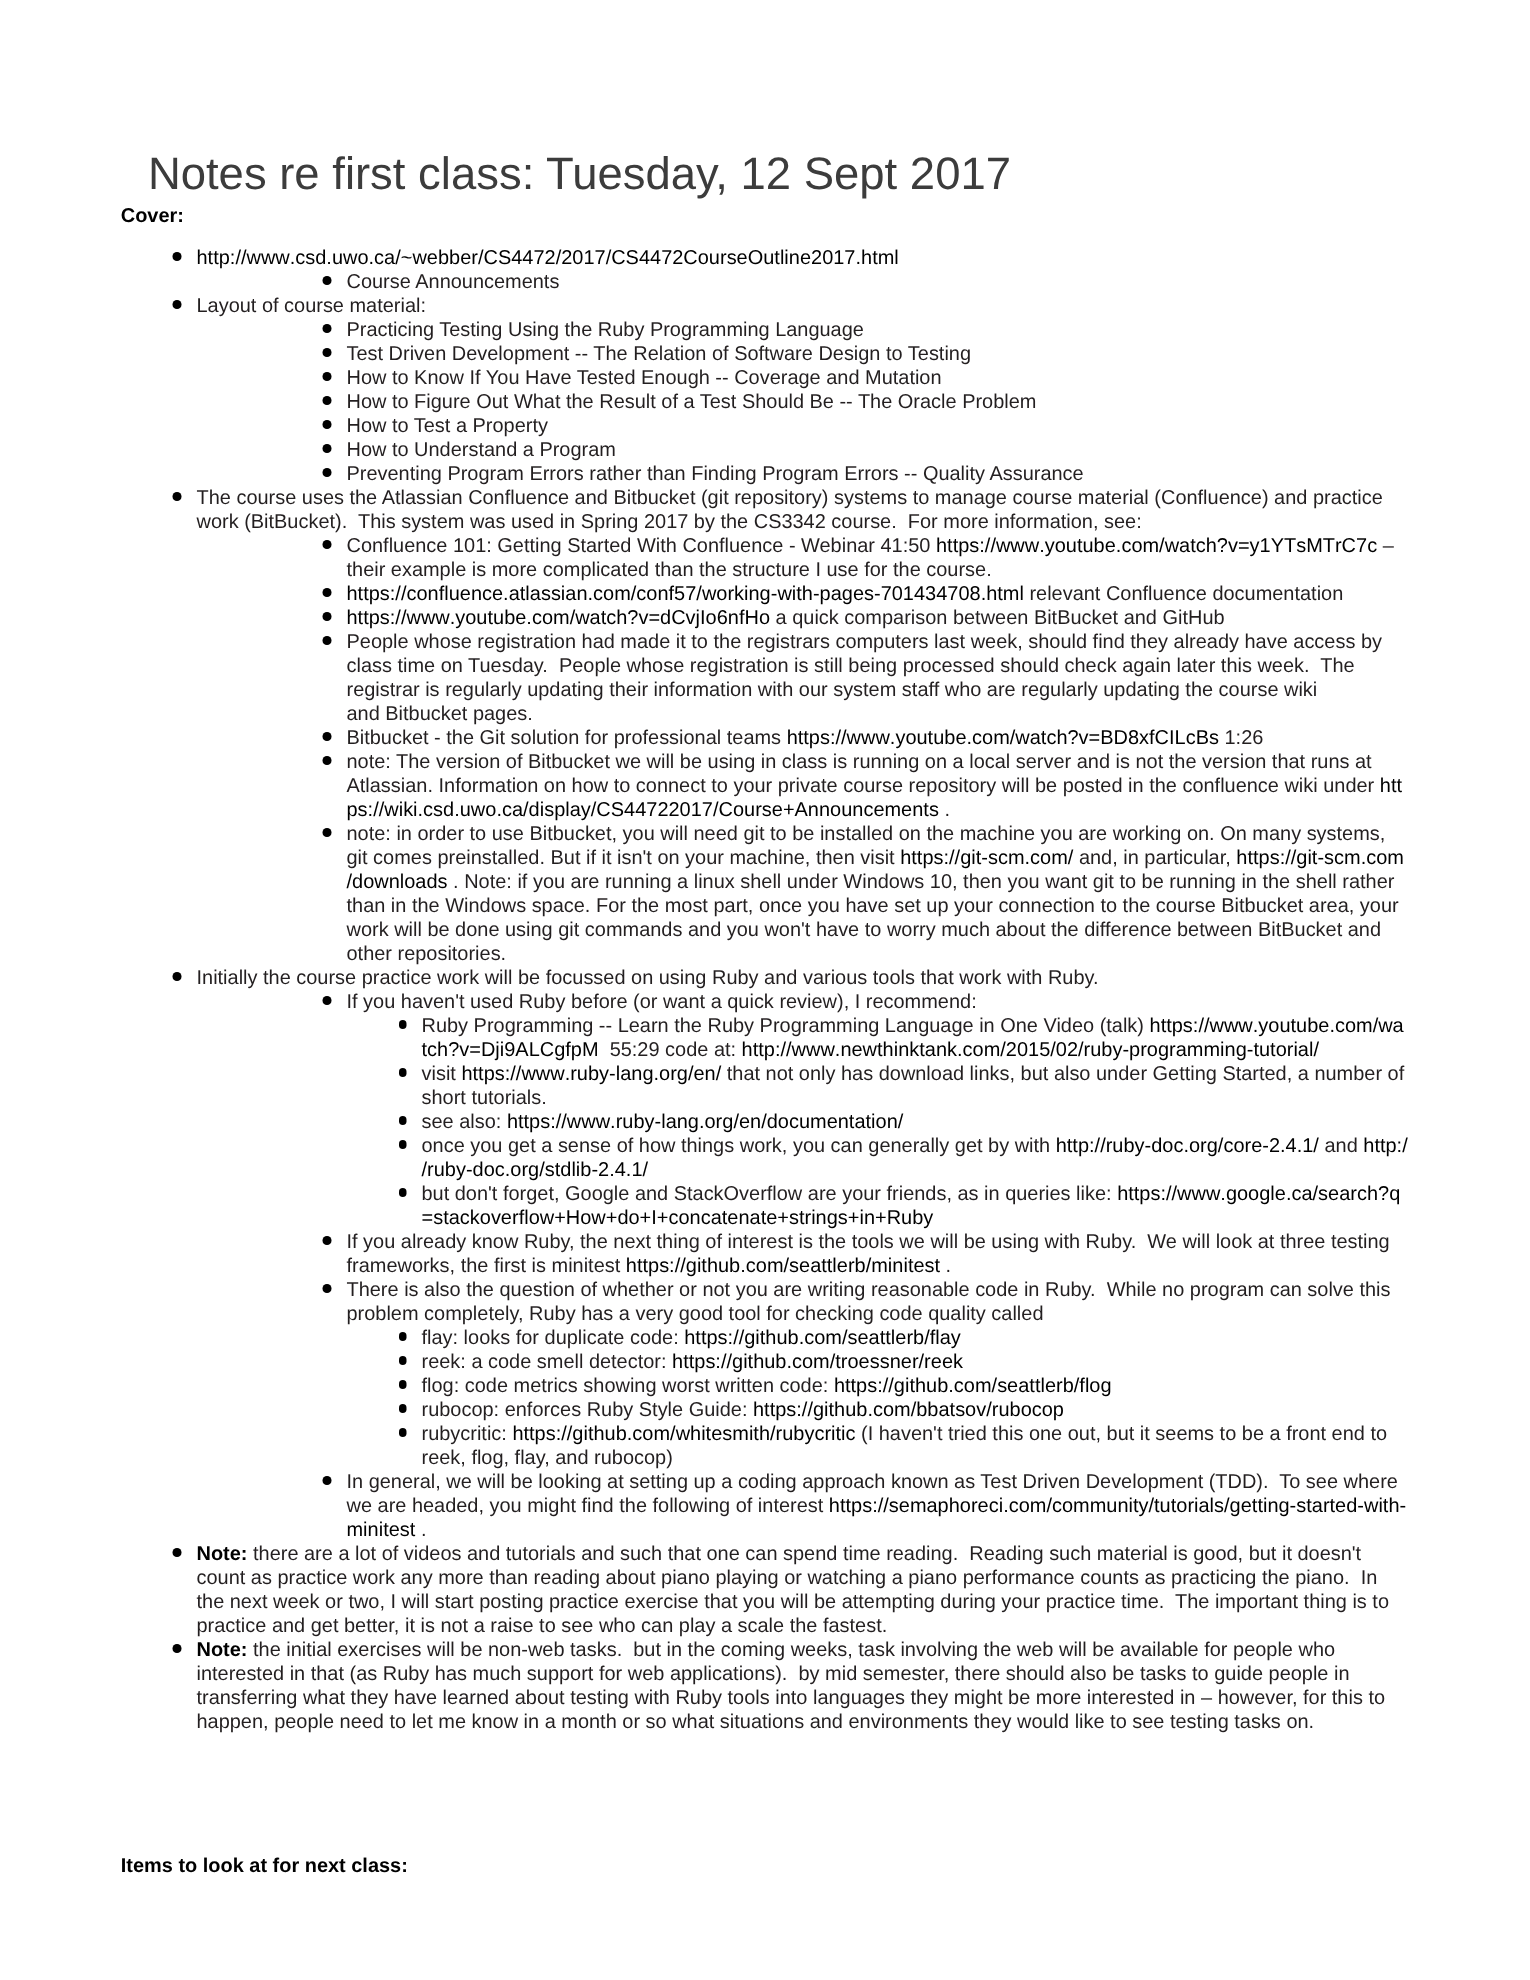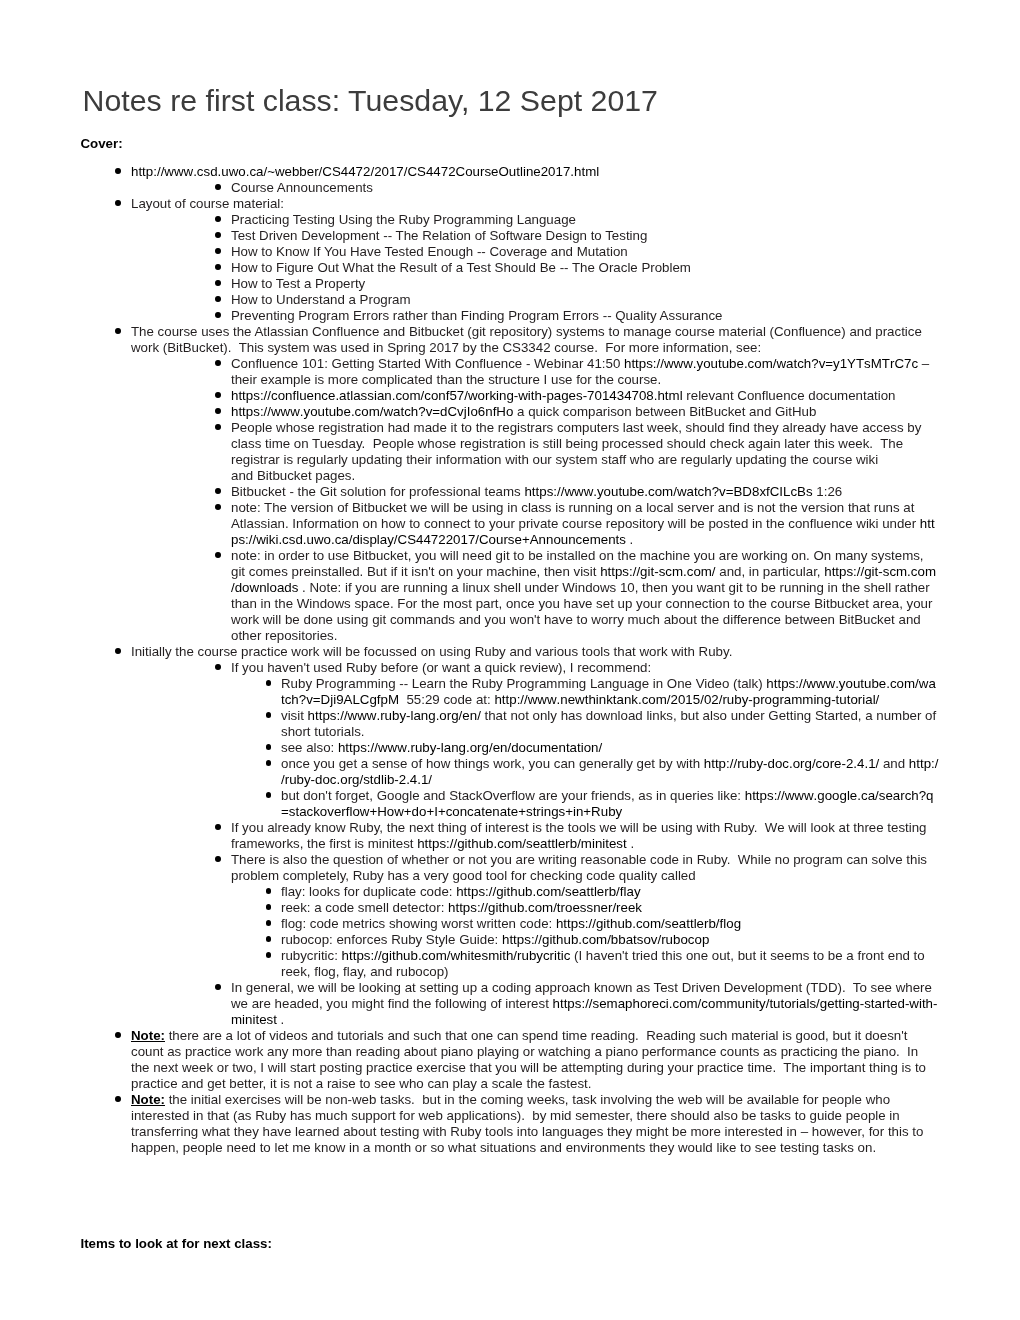--- a/index.html
+++ b/index.html
@@ -9,21 +9,21 @@
     font-family:"Liberation Sans", sans-serif;
     color:#231f20;
     font-size:13.3px;
     -webkit-font-smoothing:antialiased;
   }
   .page{position:relative;width:1020px;height:1320px;overflow:hidden;background:#ffffff;}
   .doc{position:absolute;left:81px;top:0;width:856px;}
 
   h1.title{
     font-size:30.3px;font-weight:400;color:#3c3c3c;
-    margin:0;padding:0;line-height:34px;
+    margin:16px;padding:0;line-height:34px;
     position:absolute;left:1.6px;top:84.0px;white-space:nowrap;
   }
 
   .head{
     font-size:13.3px;font-weight:700;color:#000000;
     position:absolute;left:-0.5px;line-height:16.0px;
   }
   #h-cover{top:135.6px;}
   #h-next{top:1236px;}
 
@@ -46,21 +46,21 @@
     top:4.0px;
   }
   li.item.l1{ padding-left:50px; }
   li.item.l1 > .bul{ left:34.1px; }
   li.item.l2{ padding-left:150px; }
   li.item.l2 > .bul{ left:134.3px; }
   li.item.l3{ padding-left:200px; }
   li.item.l3 > .bul{ left:184.5px; }
 
   a{color:#000000;text-decoration:none;}
-  b.nb{font-weight:700;color:#000;text-decoration:underline;}
+  b.nb{font-weight:700;color:#000;}
 </style>
 </head>
 <body>
 
 <div class="page">
  <div class="doc">
   <h1 class="title">Notes re first class: Tuesday, 12 Sept 2017</h1>
   <div class="head" id="h-cover">Cover:</div>
   <div class="head" id="h-next">Items to look at for next class:</div>
 

